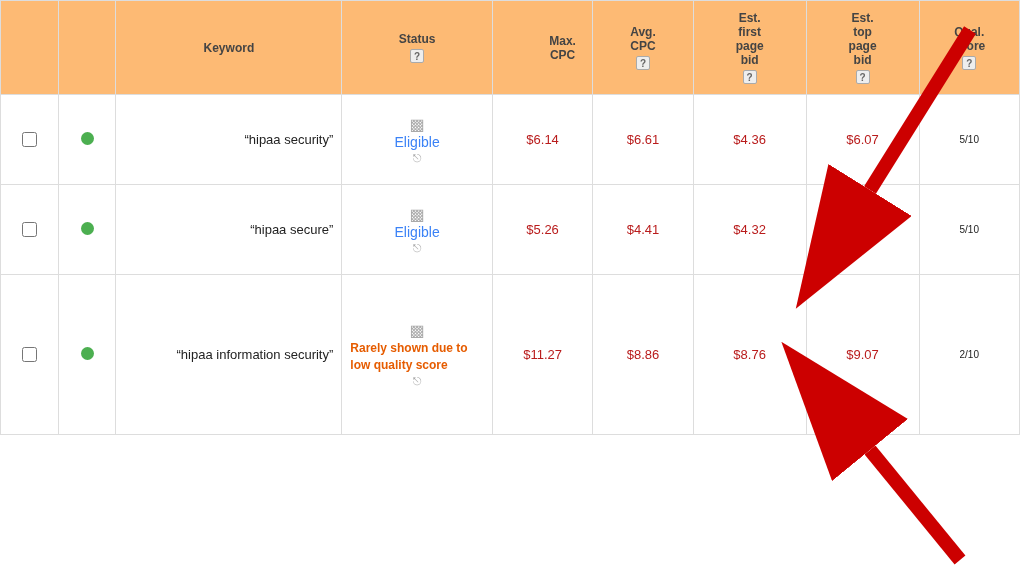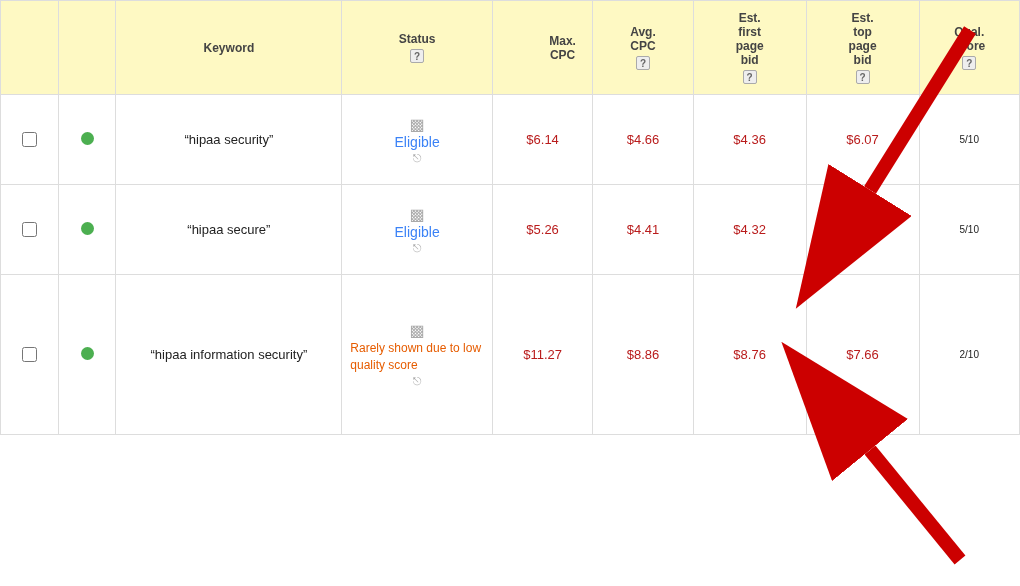--- a/index.html
+++ b/index.html
@@ -21,29 +21,29 @@
     }
 
     th, td {
       border: 1px solid #ddd;
       padding: 10px 8px;
       vertical-align: middle;
       text-align: center;
     }
 
     th {
-      background: #fef9c3;
+      background: #fdba74;
       font-weight: bold;
       color: #444;
       font-size: 12px;
       vertical-align: middle;
     }
 
     td:nth-child(3) {
-      text-align: center;
+      text-align: right;
     }
 
     .col-check { width: 46px; }
     .col-dot   { width: 46px; }
     .col-kw    { width: 180px; margin-top: 48px; }
     .col-status{ width: 120px; }
     .col-maxcpc{ width: 80px; padding-left: 48px; }
     .col-avgcpc{ width: 80px; }
     .col-estfp { width: 90px; }
     .col-esttp { width: 90px; }
@@ -103,21 +103,21 @@
     }
 
     .status-eligible {
       color: #3b82f6;
       font-size: 14px;
     }
 
     .status-rarely {
       color: #e65c00;
       font-size: 12px;
-      font-weight: normal;
+      font-weight: bold;
       line-height: 1.4;
     }
 
     .kw-text {
       font-size: 13px;
       color: #222;
       line-height: 1.5;
     }
 
     
@@ -195,21 +195,21 @@
         <span class="kw-text">“hipaa security”</span>
       </td>
       <td>
         <div class="status-icon">
           <span class="monitor-icon">▩</span>
           <span class="status-eligible">Eligible</span>
           <span class="trend-icon">⎋</span>
         </div>
       </td>
       <td class="money">$6.14</td>
-      <td class="money">$4.66</td>
+      <td class="money">$6.61</td>
       <td class="money">$4.36</td>
       <td class="money">$6.07</td>
       <td class="qual">5/10</td>
     </tr>
 
     <tr class="data-row">
       <td>
         <div class="checkbox-cell">
           <input type="checkbox" style="">
         </div>
@@ -249,21 +249,21 @@
       <td>
         <div class="status-icon" style="align-items:flex-start; text-align:left;">
           <span class="monitor-icon" style="align-self:center;">▩</span>
           <span class="status-rarely">Rarely shown due to low quality score</span>
           <span class="trend-icon" style="align-self:center;">⎋</span>
         </div>
       </td>
       <td class="money">$11.27</td>
       <td class="money">$8.86</td>
       <td class="money">$8.76</td>
-      <td class="money">$7.66</td>
+      <td class="money">$9.07</td>
       <td class="qual">2/10</td>
     </tr>
 
   </tbody>
 </table>
 
 <svg class="arrow-svg" style="position:absolute;top:0;left:0;width:1020px;height:586px;" xmlns="http://www.w3.org/2000/svg">
 
   <defs>
     <marker id="arrowhead1" markerWidth="10" markerHeight="7" refX="0" refY="3.5" orient="auto">

